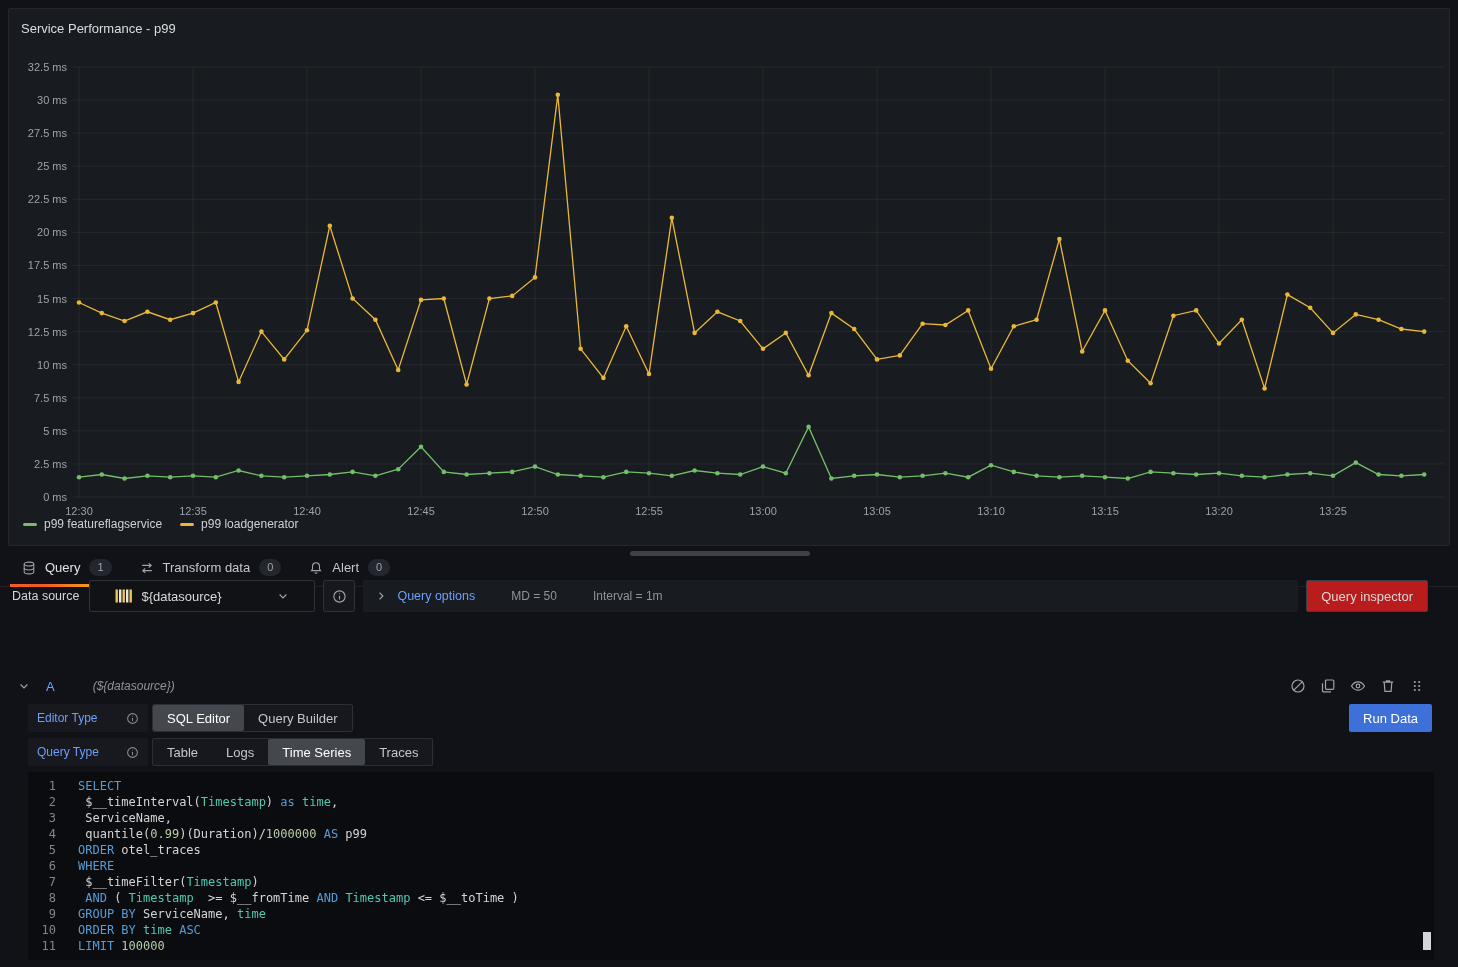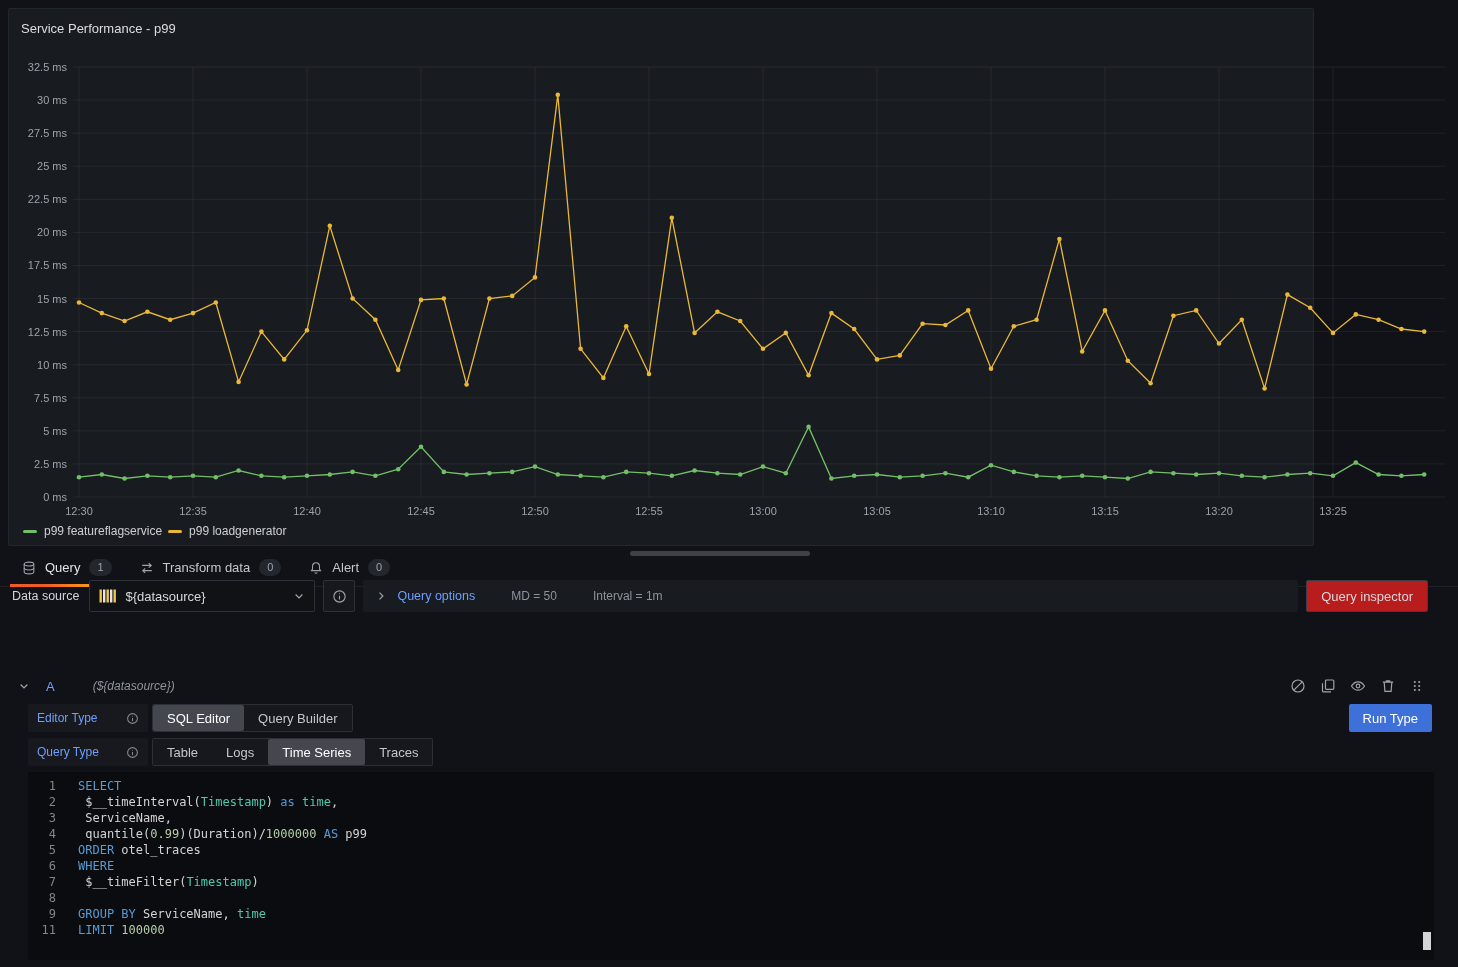--- a/index.html
+++ b/index.html
@@ -2,48 +2,48 @@
 <html><head>
 <meta charset="utf-8">
 <style>
   *{margin:0;padding:0;box-sizing:border-box}
   html,body{background:#111217;width:1458px;height:967px;overflow:hidden;
     font-family:"Liberation Sans",sans-serif;color:#d8d9da}
   #app{position:relative;width:1458px;height:967px}
   svg{display:block}
 
   
-  .panel{position:absolute;left:8px;top:8px;width:1306px;height:538px;background:#181b1f;
+  .panel{position:absolute;left:8px;top:8px;width:1442px;height:538px;background:#181b1f;
     border:1px solid #25262c;border-radius:2px}
   .panel-title{position:absolute;left:12px;top:12px;font-size:13px;font-weight:500;color:#dcdde0}
   .chart{position:absolute;left:0;top:28px;width:1440px;height:482px}
   .chart text{font-family:"Liberation Sans",sans-serif;font-size:11px;fill:#9da2ab}
   .chart line.grid{stroke:rgba(204,204,220,0.08);stroke-width:1}
-  .legend{position:absolute;left:14px;bottom:7px;display:flex;align-items:center;gap:6px}
+  .legend{position:absolute;left:14px;bottom:14px;display:flex;align-items:center;gap:18px}
   .legend-item{display:flex;align-items:center;gap:7px;font-size:12px;color:#ced0d6;cursor:pointer}
   .swatch{display:inline-block;width:14px;height:3px;border-radius:2px}
 
   .hscroll{position:absolute;left:630px;top:551px;width:180px;height:5px;border-radius:3px;background:#3e4147}
 
   
   .tabs{position:absolute;left:0;top:549px;width:1458px;height:38px;display:flex;padding-left:8px;
     border-bottom:1px solid #1f2126}
   .tab{position:relative;display:flex;align-items:center;gap:9px;padding:0 14px;font-size:13px;
     color:#9da2ab;cursor:pointer}
   .tab .tlabel{color:#c3c6cc}
   .tab.active .tlabel{color:#e4e5e8}
   .tab.active::after{content:"";position:absolute;left:2px;right:2px;bottom:-1px;height:3px;
     background-image:linear-gradient(90deg,#f05a28 30%,#fbca0a 99%)}
   .count{background:#24262d;color:#9da2ab;border-radius:11px;padding:2px 8px;font-size:11px;line-height:13px}
 
   
   .ds-row{position:absolute;left:8px;top:580px;width:1442px;height:32px;display:flex;align-items:center;padding-right:22px}
   .ds-label{font-size:12.5px;font-weight:500;color:#d3d5d9;margin:0 10px 0 4px}
   .ds-picker{width:226px;height:32px;background:#101216;border:1px solid #2e3138;border-radius:2px;
-    display:flex;align-items:center;gap:8px;padding:0 9px;cursor:pointer}
+    display:flex;align-items:center;gap:8px;padding:0 25px;cursor:pointer}
   .ds-picker .val{flex:1;font-size:13px;color:#d8d9da;white-space:nowrap}
   .icon-btn{width:32px;height:32px;margin-left:8px;border:1px solid #2e3138;border-radius:2px;background:#16181d;
     display:flex;align-items:center;justify-content:center;color:#9da2ab;cursor:pointer}
   .qo-bar{flex:1;height:32px;margin-left:8px;margin-right:8px;background:#181b1f;border-radius:2px;
     display:flex;align-items:center;gap:10px;padding:0 12px}
   .qo-link{color:#6e9fff;font-size:12.5px;font-weight:500;cursor:pointer}
   .qo-meta{color:#8e939c;font-size:12px;margin-left:26px}
   .btn-secondary{height:32px;padding:0 14px;background:#b91c1c;border:1px solid #3a3e46;border-radius:2px;
     color:#d8d9da;font-size:13px;display:flex;align-items:center;cursor:pointer;white-space:nowrap}
 
@@ -406,21 +406,21 @@
               <circle cx="8" cy="8" r="6"></circle>
               <path d="M8 7.3V11.2"></path>
               <circle cx="8" cy="5.1" r="0.6" fill="currentColor" stroke="none"></circle>
             </svg>
         </span>
       </div>
       <div class="radio-group">
         <div class="radio selected">SQL Editor</div>
         <div class="radio">Query Builder</div>
       </div>
-      <button class="run-btn">Run Type</button>
+      <button class="run-btn">Run Data</button>
     </div>
 
     <div class="erow">
       <div class="flabel">
         <span>Query Type</span>
         <span class="i-ic">
           <svg width="13" height="13" viewBox="0 0 16 16" fill="none" stroke="currentColor" stroke-width="1.3">
               <circle cx="8" cy="8" r="6"></circle>
               <path d="M8 7.3V11.2"></path>
               <circle cx="8" cy="5.1" r="0.6" fill="currentColor" stroke="none"></circle>
@@ -437,21 +437,22 @@
 
     <div class="sql-editor">
       <div id="sql-code">
           <div class="sql-line"><span class="ln">1</span><span class="code"><span class="tk-kw">SELECT</span></span></div>
           <div class="sql-line"><span class="ln">2</span><span class="code"><span class="tk-pl"> $__timeInterval(</span><span class="tk-ty">Timestamp</span><span class="tk-pl">) </span><span class="tk-kw">as</span><span class="tk-pl"> </span><span class="tk-ty">time</span><span class="tk-pl">,</span></span></div>
           <div class="sql-line"><span class="ln">3</span><span class="code"><span class="tk-pl"> ServiceName,</span></span></div>
           <div class="sql-line"><span class="ln">4</span><span class="code"><span class="tk-pl"> quantile(</span><span class="tk-num">0.99</span><span class="tk-pl">)(Duration)/</span><span class="tk-num">1000000</span><span class="tk-pl"> </span><span class="tk-kw">AS</span><span class="tk-pl"> p99</span></span></div>
           <div class="sql-line"><span class="ln">5</span><span class="code"><span class="tk-kw">ORDER</span><span class="tk-pl"> otel_traces</span></span></div>
           <div class="sql-line"><span class="ln">6</span><span class="code"><span class="tk-kw">WHERE</span></span></div>
           <div class="sql-line"><span class="ln">7</span><span class="code"><span class="tk-pl"> $__timeFilter(</span><span class="tk-ty">Timestamp</span><span class="tk-pl">)</span></span></div>
-          <div class="sql-line"><span class="ln">8</span></div>
+          <div class="sql-line"><span class="ln">8</span><span class="code"><span class="tk-pl"> </span><span class="tk-kw">AND</span><span class="tk-pl"> ( </span><span class="tk-ty">Timestamp</span><span class="tk-pl">  &gt;= $__fromTime </span><span class="tk-kw">AND</span><span class="tk-pl"> </span><span class="tk-ty">Timestamp</span><span class="tk-pl"> &lt;= $__toTime )</span></span></div>
           <div class="sql-line"><span class="ln">9</span><span class="code"><span class="tk-kw">GROUP BY</span><span class="tk-pl"> ServiceName, </span><span class="tk-ty">time</span></span></div>
+          <div class="sql-line"><span class="ln">10</span><span class="code"><span class="tk-kw">ORDER BY</span><span class="tk-pl"> </span><span class="tk-ty">time</span><span class="tk-pl"> </span><span class="tk-kw">ASC</span></span></div>
           <div class="sql-line"><span class="ln">11</span><span class="code"><span class="tk-kw">LIMIT</span><span class="tk-pl"> </span><span class="tk-num">100000</span></span></div>
         </div>
       <div class="editor-cursor"></div>
     </div>
 
   </div>
 </div>
 
 </body></html>

